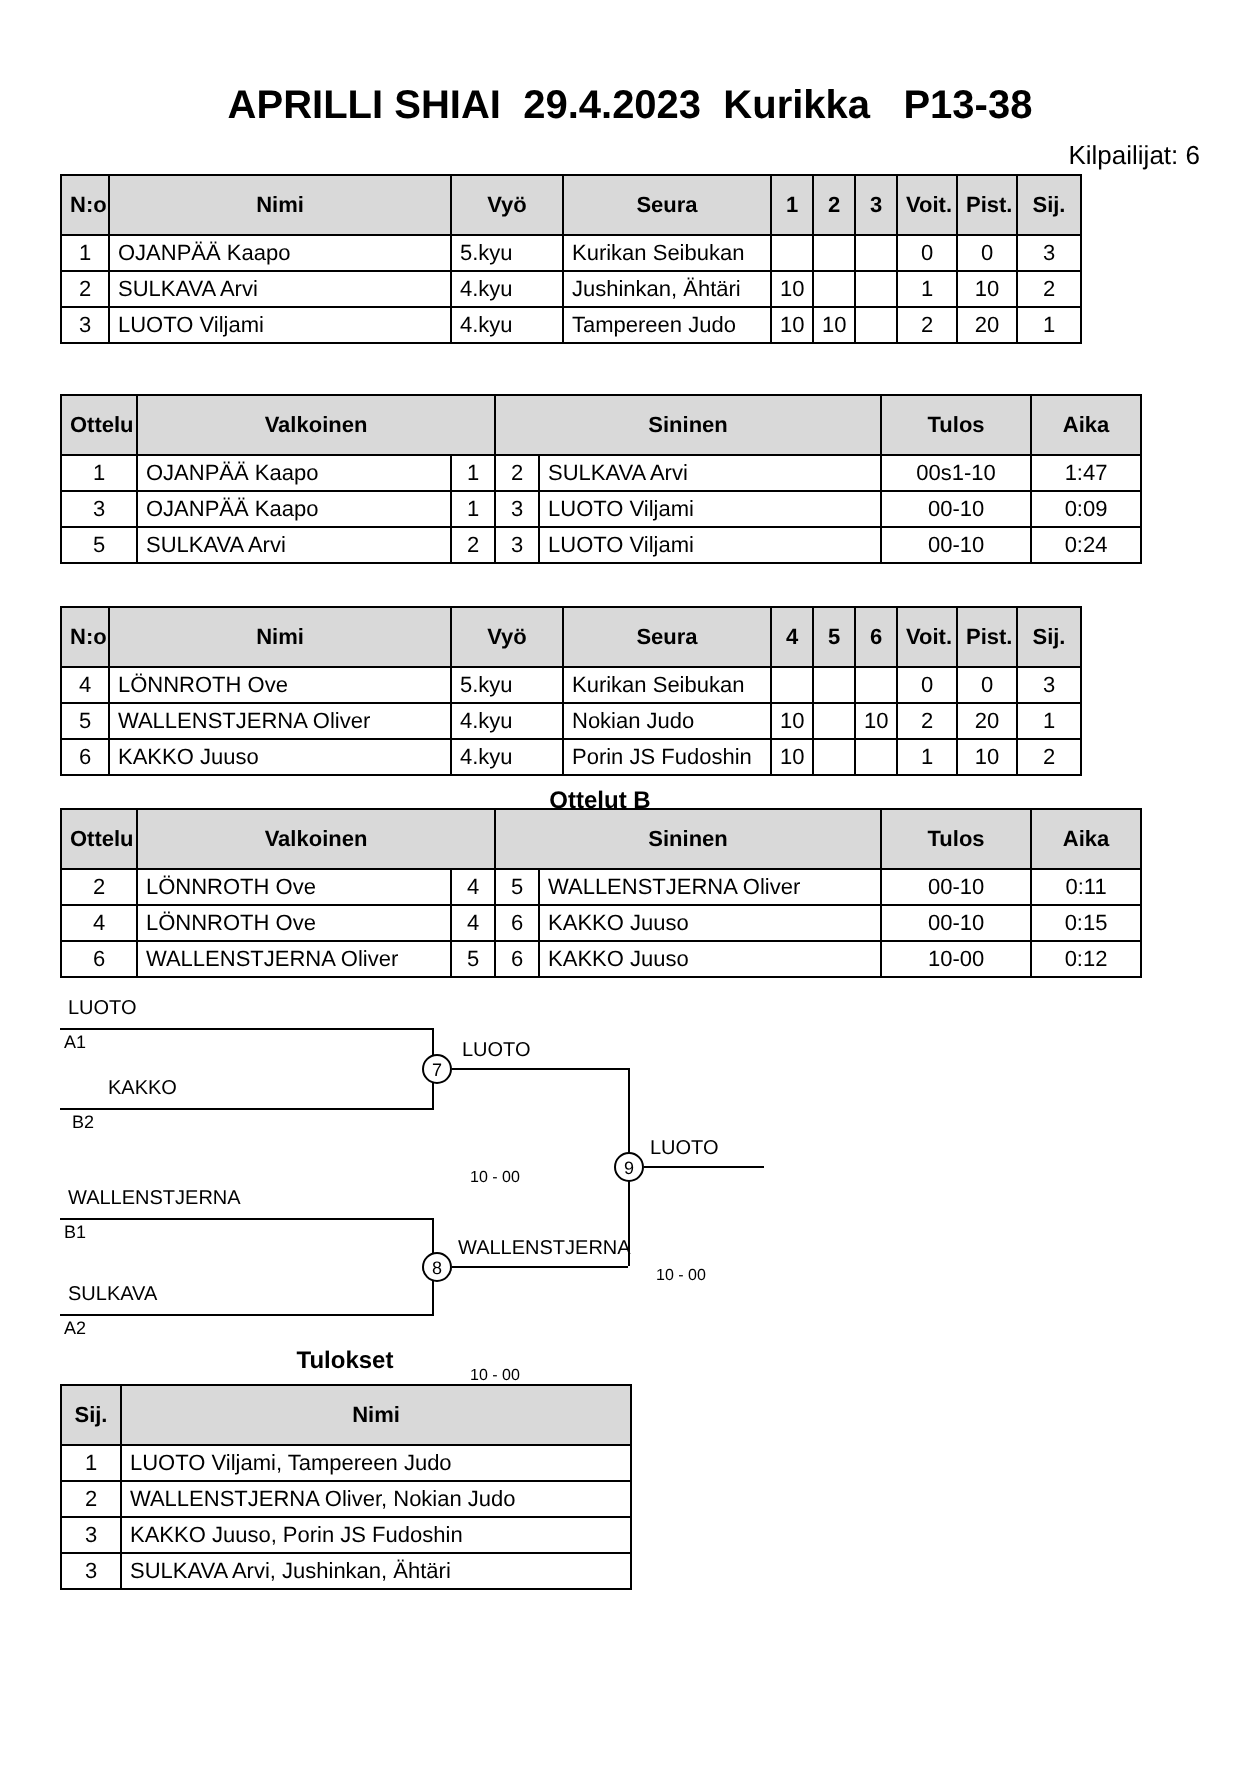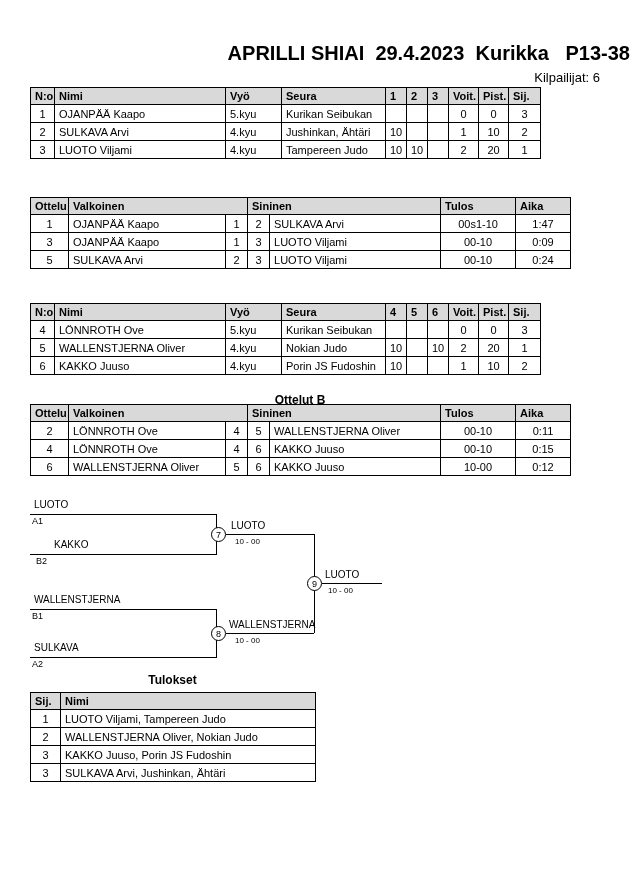--- a/index.html
+++ b/index.html
@@ -4,37 +4,37 @@
 <style>
   * { margin:0; padding:0; box-sizing:border-box; }
   html,body { background:#ffffff; }
   .page {
     position:relative; width:630px; height:891px;
     font-family:"Liberation Sans","DejaVu Sans",sans-serif;
     color:#000; background:#fff; overflow:hidden;
   }
   .title {
     position:absolute; top:42px; left:0; width:100%;
-    text-align:right; font-size:20px; font-weight:bold; white-space:pre;
+    text-align:center; font-size:20px; font-weight:bold; white-space:pre;
   }
   .meta-note { position:absolute; top:70px; right:30px; font-size:13px; text-align:right; }
   .sec-heading { position:absolute; font-size:12px; font-weight:bold; text-align:center; }
   table { border-collapse:collapse; table-layout:fixed; position:absolute; background:#fff; }
   td, th {
     border:1px solid #000; font-size:11px; padding:1px 4px;
     height:18px; overflow:hidden; white-space:nowrap;
   }
-  th { background:#d9d9d9; font-weight:bold; text-align:left; height:17px; }
+  th { background:#d9d9d9; font-weight:bold; text-align:center; height:30px; }
   .ta-c { text-align:center; }
   .ta-l { text-align:left; }
   
   .bracket { position:absolute; top:498px; left:30px; width:400px; height:180px; }
   .b-label { position:absolute; font-size:10px; white-space:nowrap; }
   .b-seed  { position:absolute; font-size:9px; }
-  .b-score { position:absolute; font-size:8px; }
+  .b-score { position:absolute; font-size:8px;margin-top:47px; }
   .hline { position:absolute; border-top:1px solid #000; height:0; }
   .vline { position:absolute; border-left:1px solid #000; width:0; }
   .match-circle {
     position:absolute; width:15px; height:15px; border:1px solid #000;
     border-radius:50%; background:#fff; font-size:9px;
     display:flex; align-items:center; justify-content:center;
   }
 </style>
 </head>
 <body>

